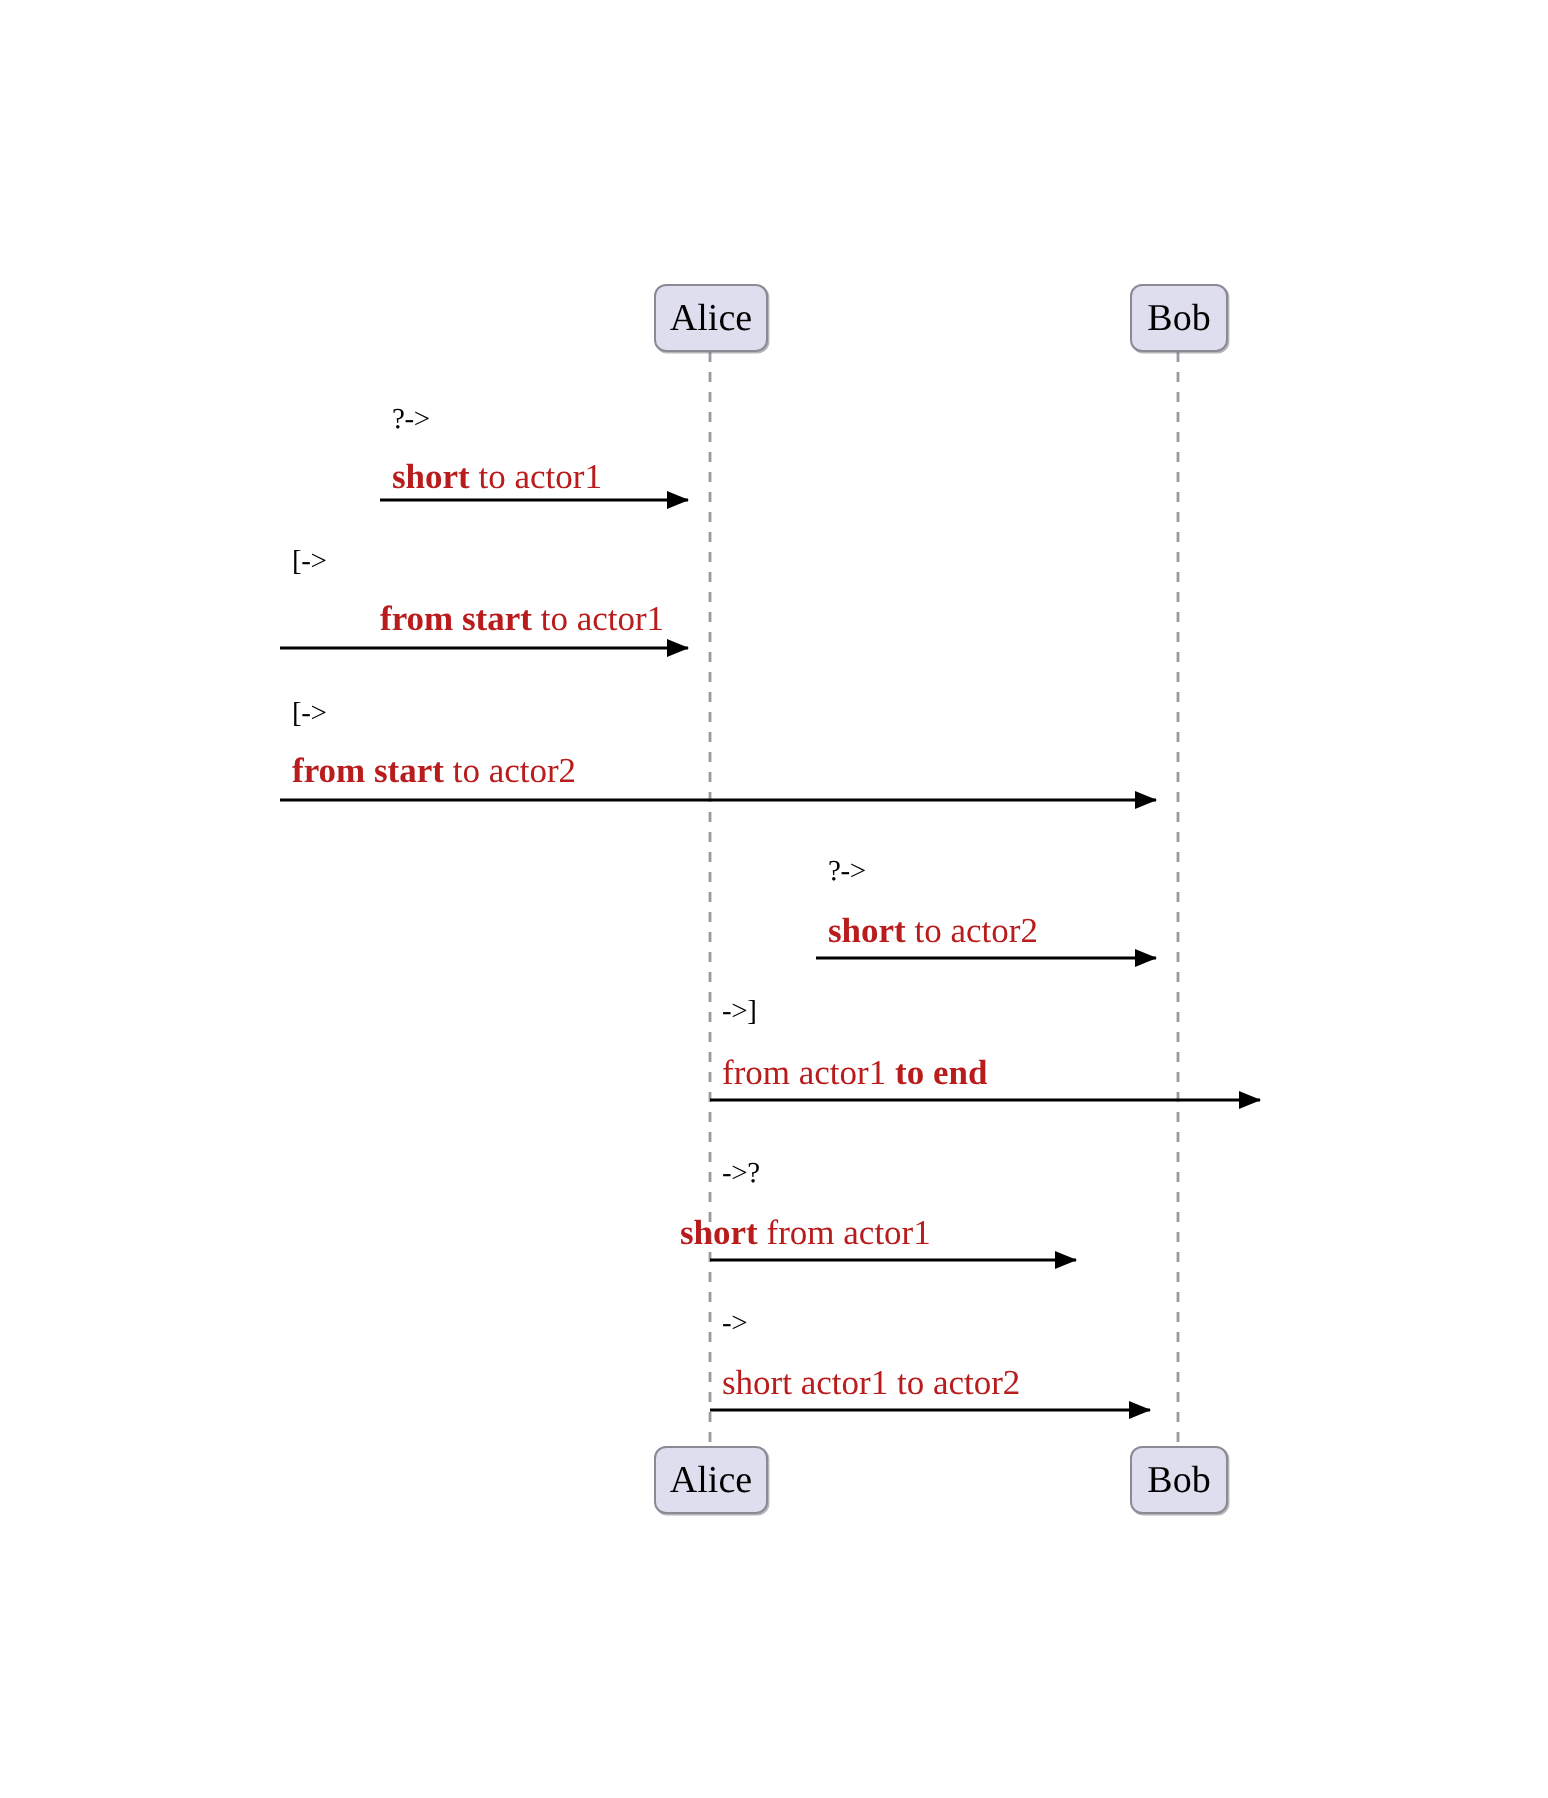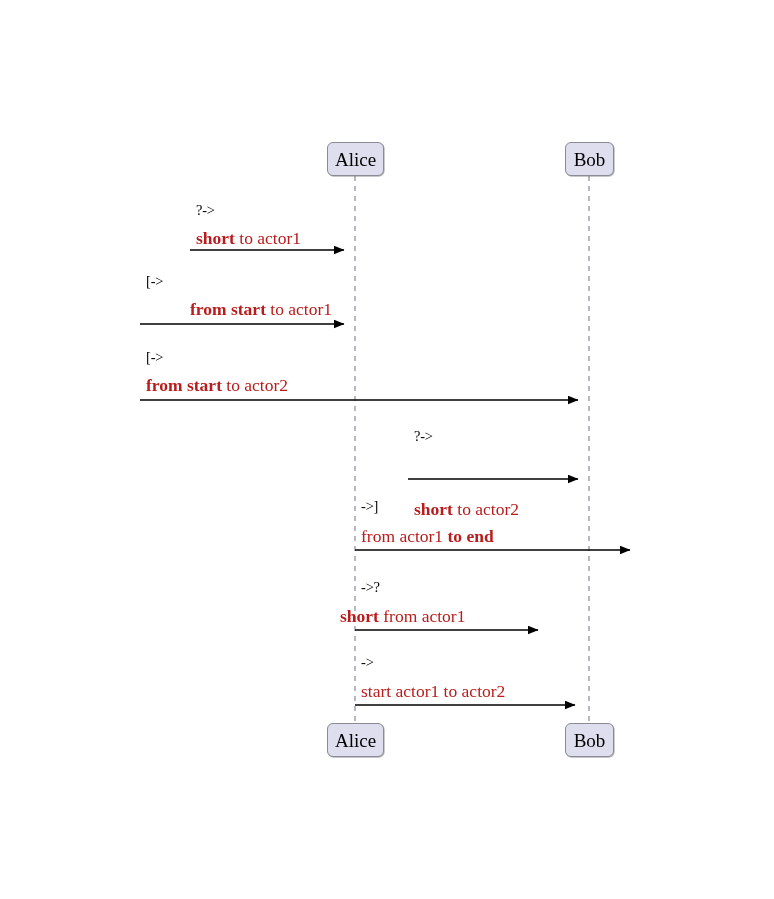--- a/index.html
+++ b/index.html
@@ -95,20 +95,20 @@
     </div>
   </div>
 <div id="labels-layer">
     <div class="msg-tag" style="left: 196px; top: 203px;">?-&gt;</div>
     <div class="msg-label" style="left: 196px; top: 230px;"><span class="b">short</span><span> to actor1</span></div>
     <div class="msg-tag" style="left: 146px; top: 274px;">[-&gt;</div>
     <div class="msg-label" style="left: 146px; top: 301px; margin-left: 44px;"><span class="b">from start</span><span> to actor1</span></div>
     <div class="msg-tag" style="left: 146px; top: 350px;">[-&gt;</div>
     <div class="msg-label" style="left: 146px; top: 377px;"><span class="b">from start</span><span> to actor2</span></div>
     <div class="msg-tag" style="left: 414px; top: 429px;">?-&gt;</div>
-    <div class="msg-label" style="left: 414px; top: 457px; margin-top: 44px;"><span class="b">short</span><span> to actor2</span></div>
+    <div class="msg-label" style="left: 414px; top: 457px;"><span class="b">short</span><span> to actor2</span></div>
     <div class="msg-tag" style="left: 361px; top: 499px;">-&gt;]</div>
     <div class="msg-label" style="left: 361px; top: 528px; text-align: right;"><span>from actor1 </span><span class="b">to end</span></div>
     <div class="msg-tag" style="left: 361px; top: 580px;">-&gt;?</div>
     <div class="msg-label" style="left: 340px; top: 608px;"><span class="b">short</span><span> from actor1</span></div>
     <div class="msg-tag" style="left: 361px; top: 655px;">-&gt;</div>
-    <div class="msg-label" style="left: 361px; top: 683px;"><span>start actor1 to actor2</span></div>
+    <div class="msg-label" style="left: 361px; top: 683px;"><span>short actor1 to actor2</span></div>
   </div>
 
 </body></html>

